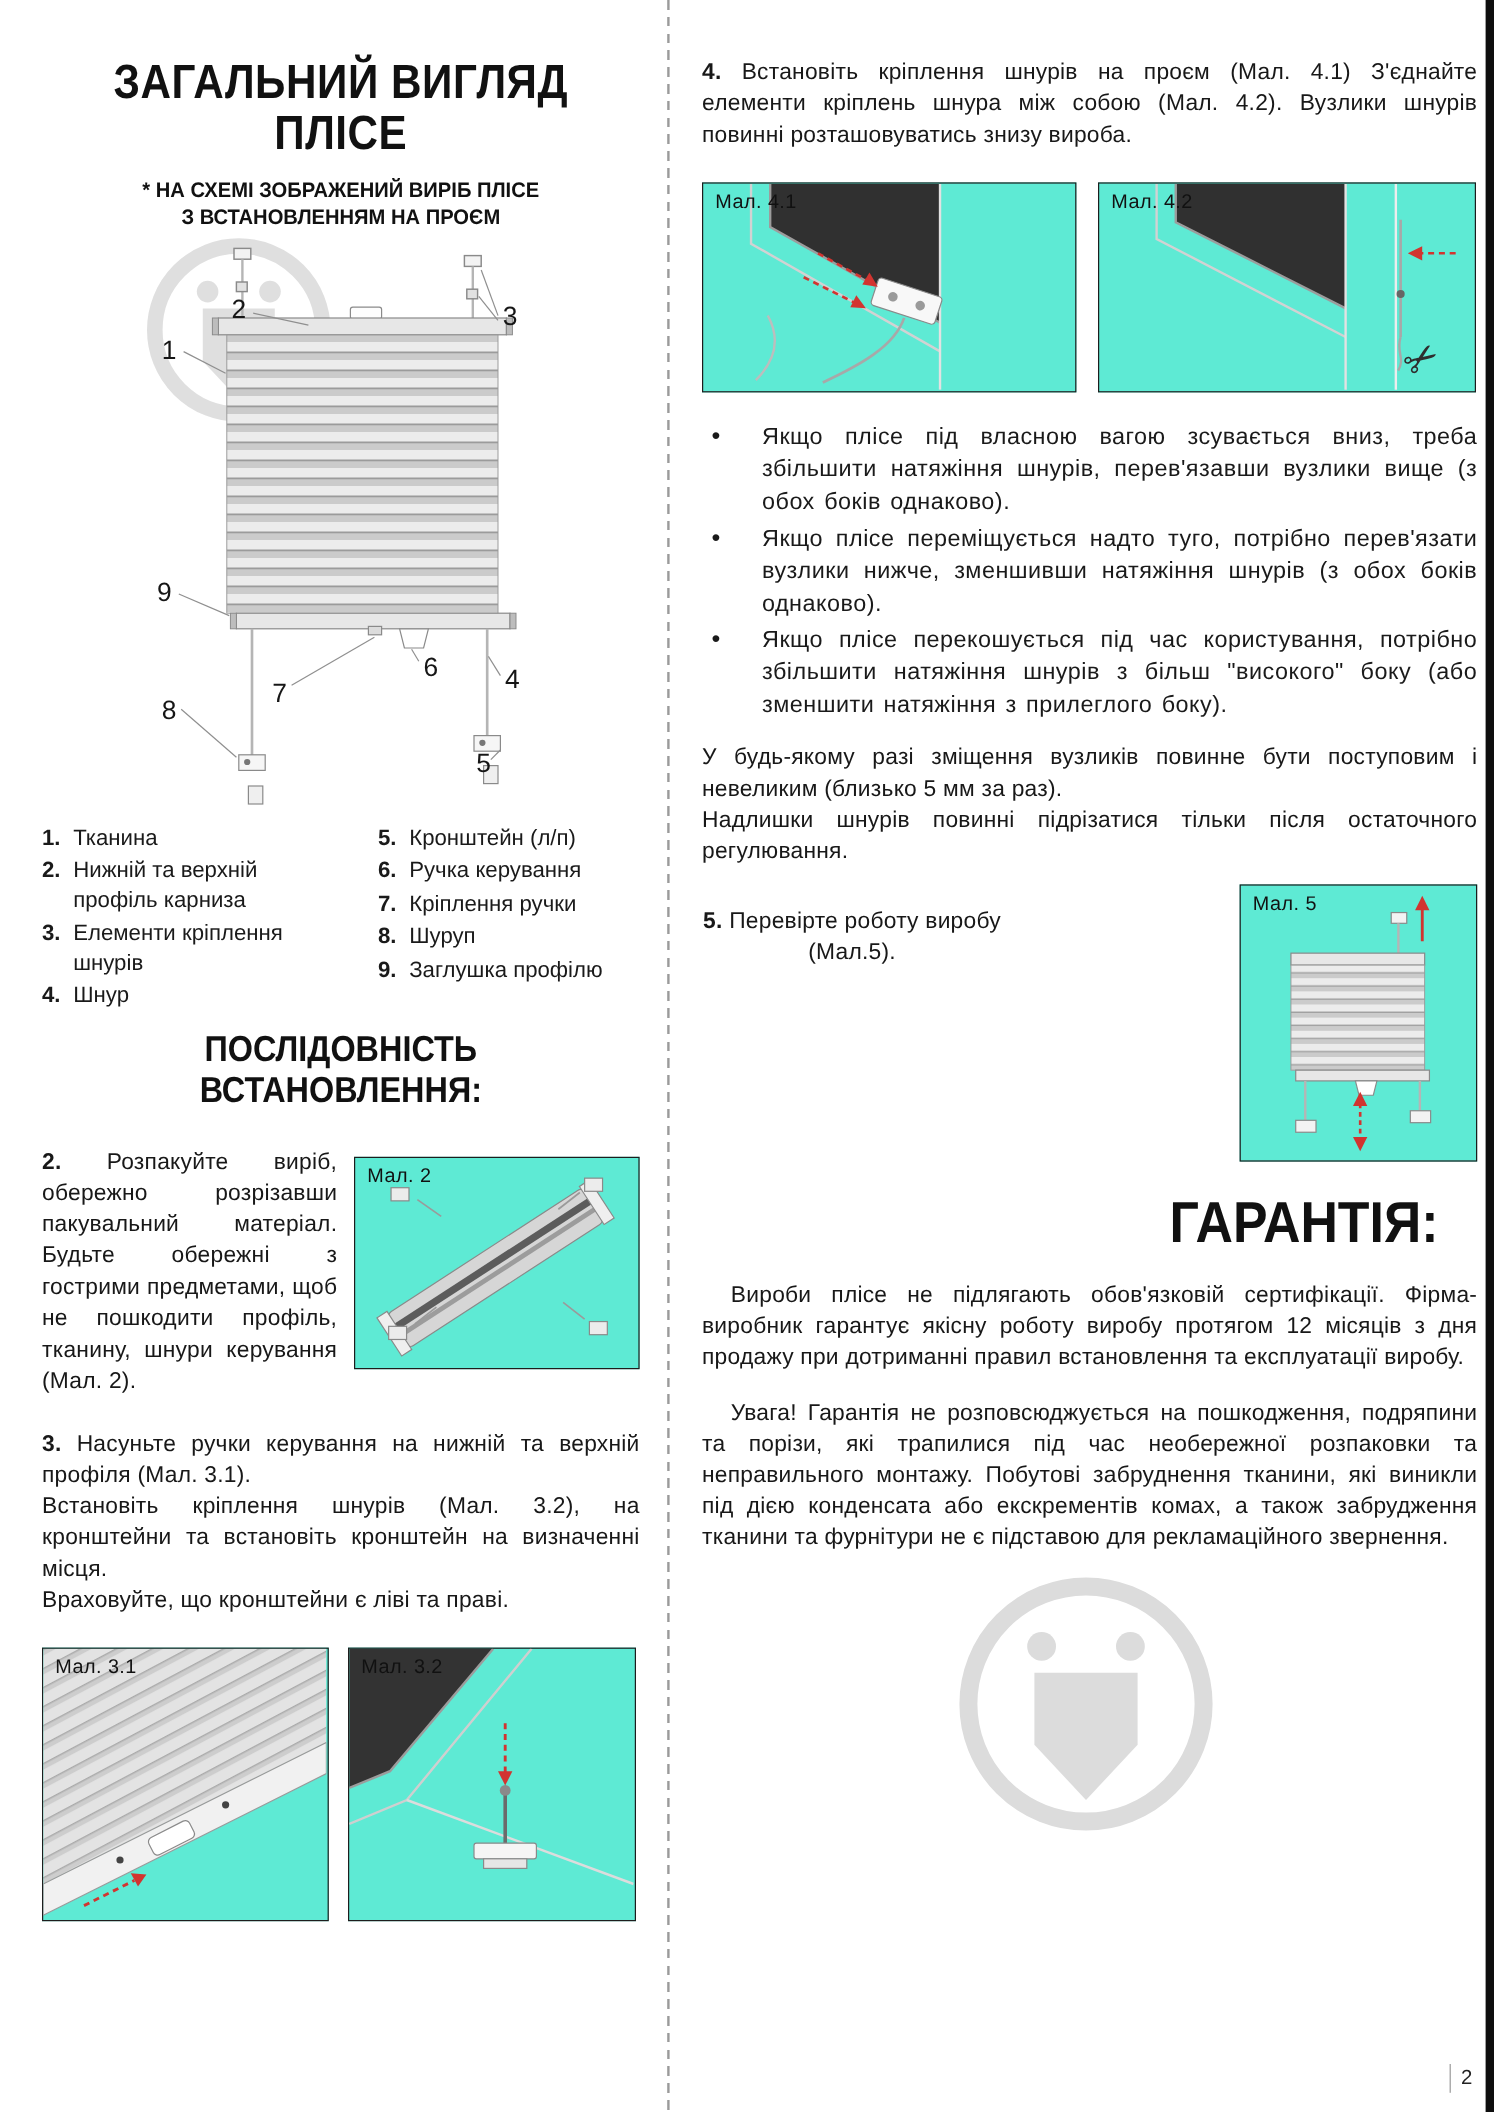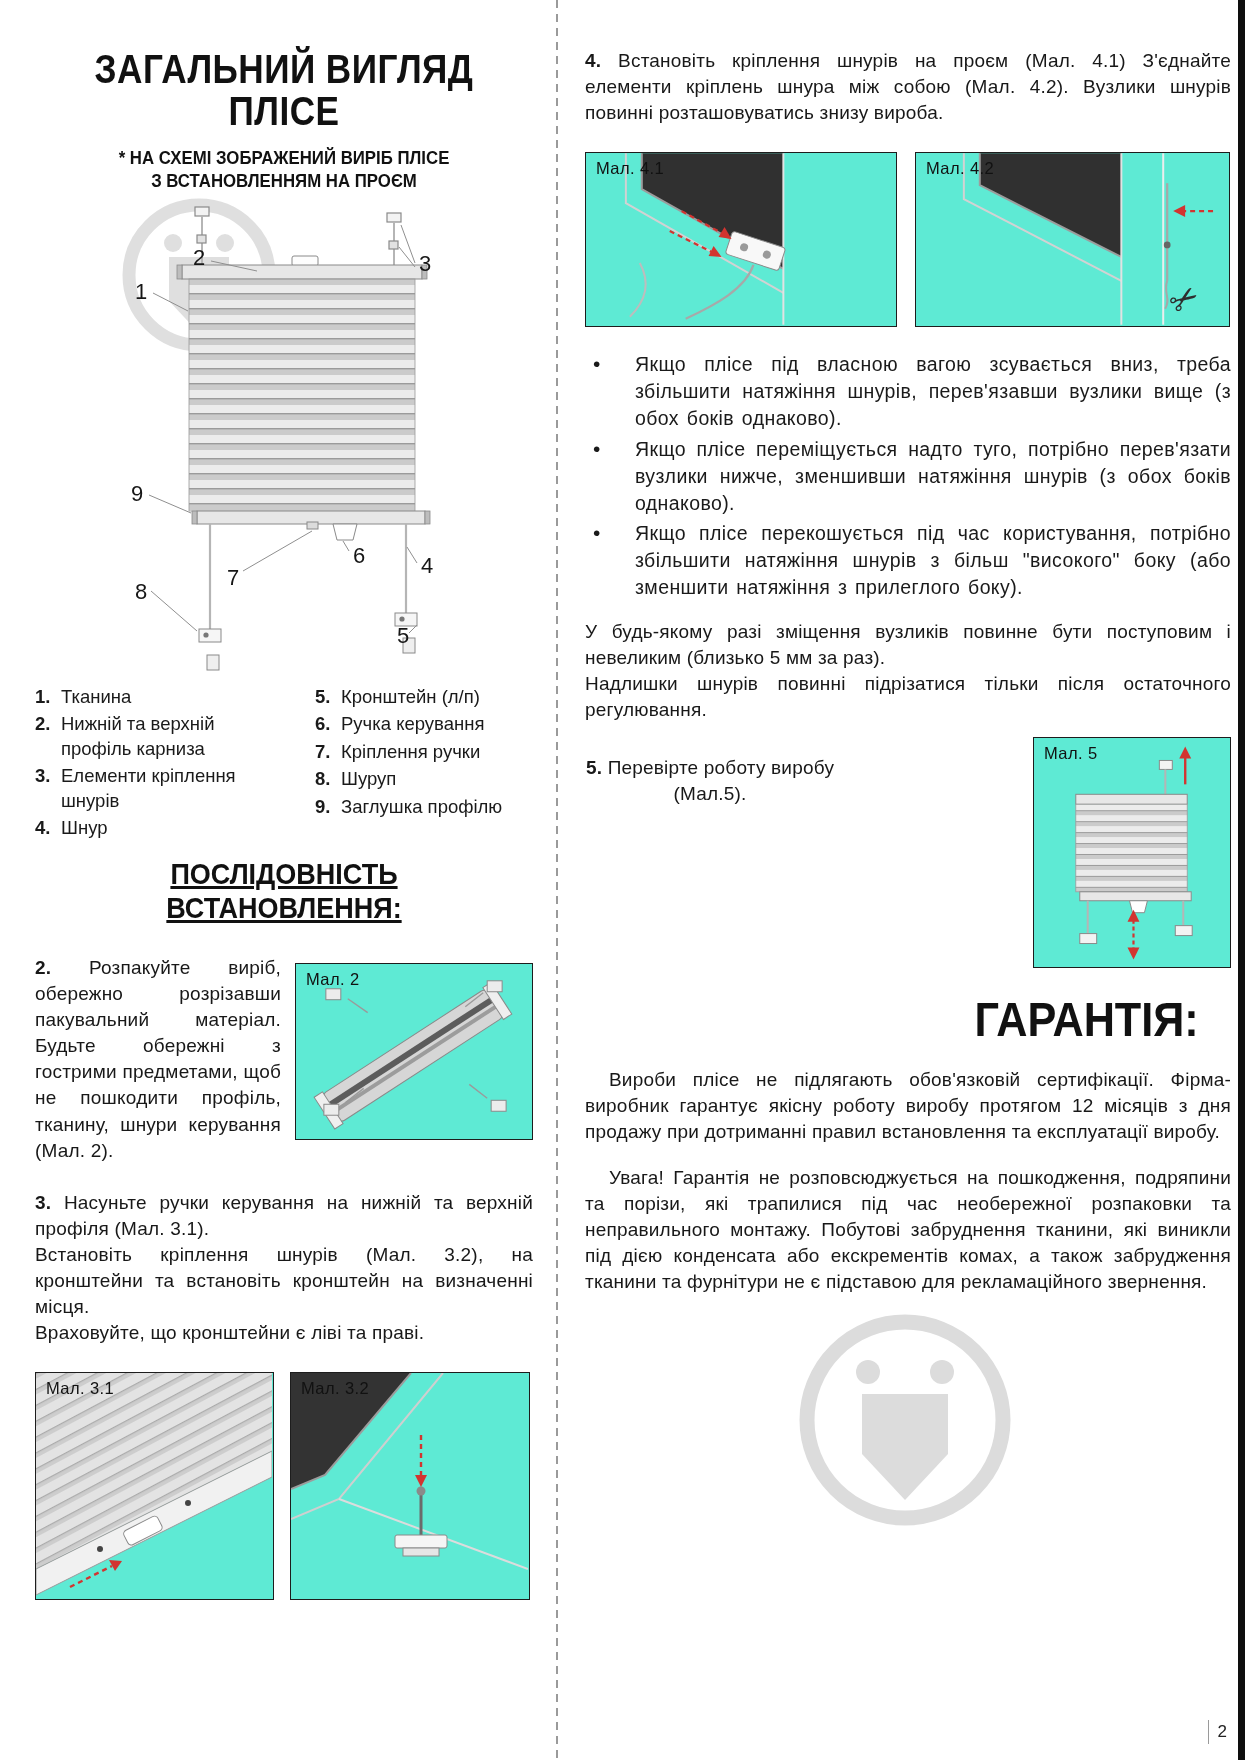--- a/index.html
+++ b/index.html
@@ -20,21 +20,21 @@
   .subtitle { margin-top:14px; text-align:center; font-weight:700; font-size:17.5px; line-height:1.32; color:#111; }
   .subtitle > div { transform:scaleX(.96); }
 
   .diagram-wrap { margin:2px 0 0 14px; }
 
   .legend { display:flex; gap:40px; margin-top:6px; font-size:18.5px; line-height:1.32; }
   .legend-col-a { width:240px; } .legend-col-b { width:218px; }
   .legend-item { display:flex; margin-bottom:3px; }
   .legend-item .num { width:26px; font-weight:700; flex:none; }
 
-  .seq-heading { margin-top:14px; text-align:center; font-weight:700; font-size:30px; color:#111;text-decoration:underline; }
+  .seq-heading { margin-top:14px; text-align:center; font-weight:700; font-size:30px; color:#111; }
   .seq-heading > div { transform:scaleX(.9); }
 
   .body { font-size:19px; line-height:1.37; text-align:justify; letter-spacing:.2px; color:#181818; }
   .step-num { font-weight:700; }
 
   .step2-row { display:flex; gap:14px; margin-top:30px; }
   .step2-row .text { width:246px; }
 
   .fig { position:relative; border:1.6px solid #1d1d1d; background:#5eead4; flex:none; }
   .fig .label { position:absolute; top:6px; left:10px; font-size:16.5px; letter-spacing:.4px; color:#111; z-index:2; }

